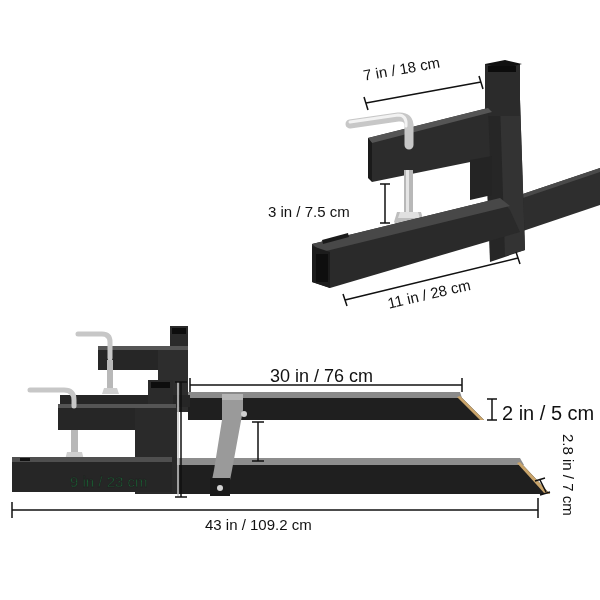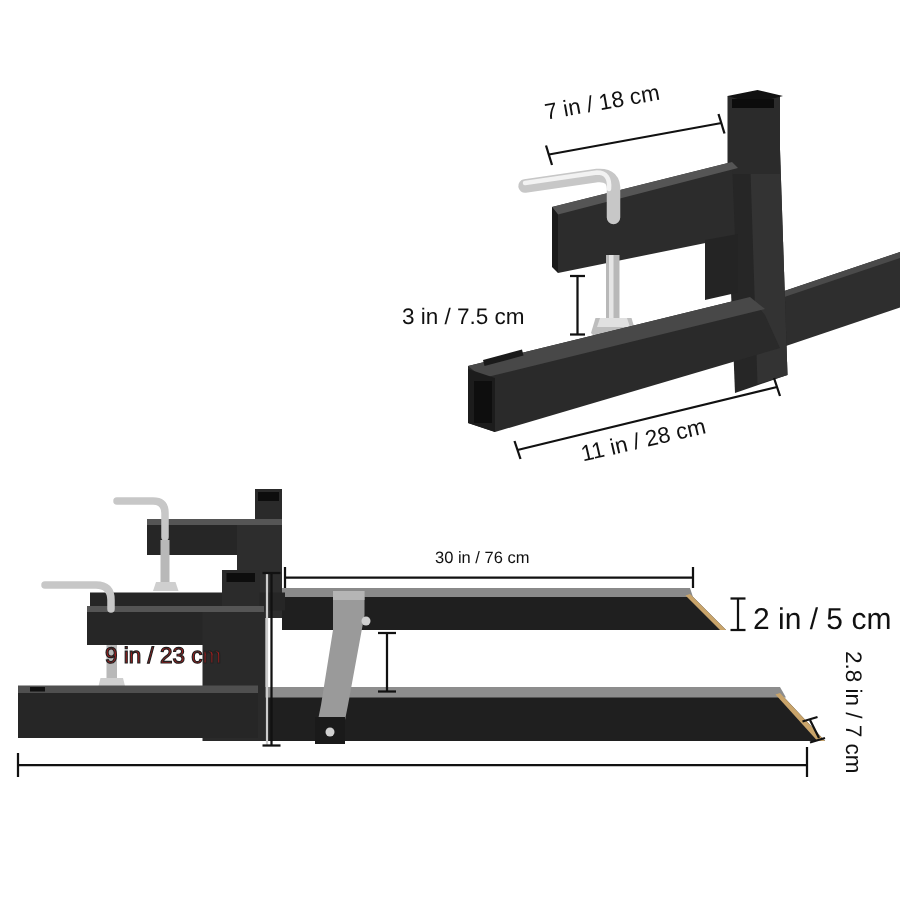--- a/index.html
+++ b/index.html
@@ -1,21 +1,21 @@
 <!DOCTYPE html>
 <html><head>
 <meta charset="utf-8">
 <style>
   html, body { margin: 0; padding: 0; background: #ffffff; }
   body { width: 600px; height: 600px; position: relative; overflow: hidden;
          font-family: "Liberation Sans", sans-serif; }
   #stage { position: absolute; left: 0; top: 0; width: 600px; height: 600px; }
   .lbl { position: absolute; font-family: "Liberation Sans", sans-serif;
          color: #111111; white-space: nowrap; line-height: 1; }
-  .lbl-outline { color: #b91c1c; -webkit-text-stroke: 0.8px #222222; }
+  .lbl-outline { color: #15803d; margin-top: 44px; -webkit-text-stroke: 0.8px #222222; }
 </style>
 </head>
 <body>
 
 <div id="stage">
   <svg width="600" height="600" viewBox="0 0 600 600" xmlns="http://www.w3.org/2000/svg">
 
     <g>
 
       <polygon points="505,200 600,168 600,205 520,232" fill="#2e2e2e"></polygon>
@@ -139,22 +139,23 @@
     </g>
   </svg>
 
   
   <div class="lbl" style="left:362px; top:68px; font-size:15px; transform:rotate(-10deg); transform-origin:left top;">7 in / 18 cm</div>
 
   <div class="lbl" style="left:268px; top:204px; font-size:15px;">3 in / 7.5 cm</div>
 
   <div class="lbl" style="left:386px; top:296px; font-size:15px; transform:rotate(-13deg); transform-origin:left top;">11 in / 28 cm</div>
 
-  <div class="lbl" style="left:270px; top:367px; font-size:11px;margin-left:20px;">30 in / 76 cm</div>
+  <div class="lbl" style="left:270px; top:367px; font-size:18px;">30 in / 76 cm</div>
 
   <div class="lbl" style="left:502px; top:403px; font-size:20px;">2 in / 5 cm</div>
 
 
   <div class="lbl lbl-outline" style="left:70px; top:430px; font-size:15px;">9 in / 23 cm</div>
 
   <div class="lbl" style="left:558px; top:434px; font-size:15px; transform:rotate(90deg); transform-origin:left top; left:576px;">2.8 in / 7 cm</div>
 
+  <div class="lbl" style="left:205px; top:517px; font-size:15px;">43 in / 109.2 cm</div>
 </div>
 
 </body></html>

